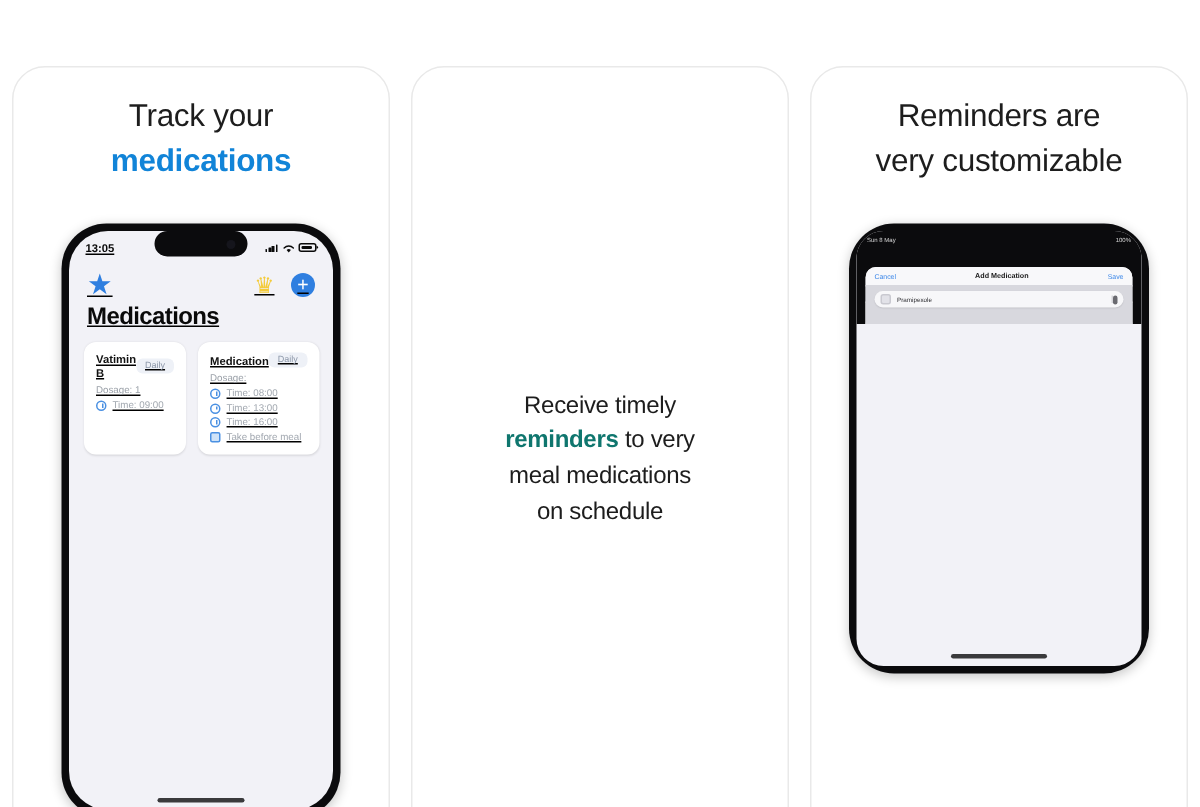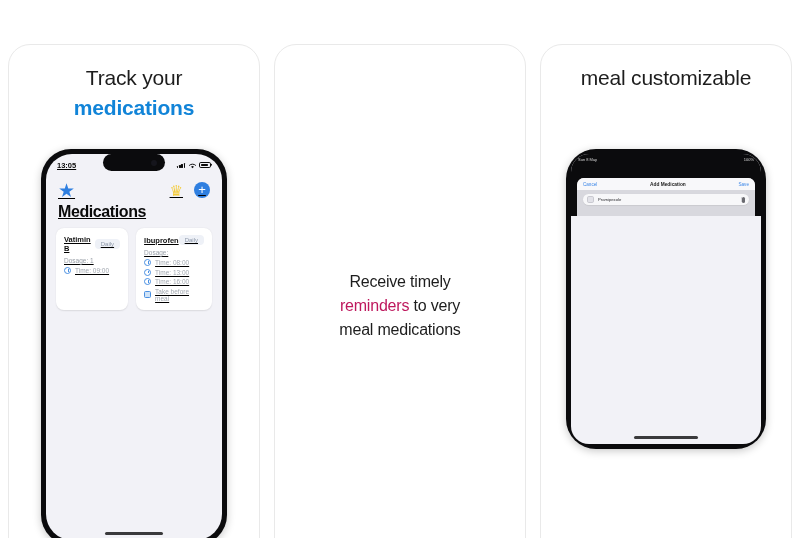--- a/index.html
+++ b/index.html
@@ -58,22 +58,22 @@
     text-align: center;
     padding: 0 16px;
   }
   .center-copy .ctext {
     font-size: 16px;
     line-height: 1.48;
     color: #1d1d1d;
     letter-spacing: -0.2px;
   }
   .center-copy .inline-accent {
-    color: #be185d;
-    font-weight: 400;
+    color: #0f766e;
+    font-weight: 700;
     text-align: center;
   }
 
   
   .phone-wrap {
     position: absolute;
     left: 50%;
     transform: translateX(-50%);
   }
   .phone {
@@ -391,21 +391,21 @@
               </div>
               <div class="med-dosage">Dosage: 1</div>
               <div class="med-row">
                 <span class="mini-clock"></span>
                 <span>Time: 09:00</span>
               </div>
             </div>
 
             <div class="med-card">
               <div class="med-top">
-                <span class="med-name">Ibuprofen</span>
+                <span class="med-name">Medication</span>
                 <span class="badge">Daily</span>
               </div>
               <div class="med-dosage">Dosage:</div>
               <div class="med-row">
                 <span class="mini-clock"></span>
                 <span>Time: 08:00</span>
               </div>
               <div class="med-row">
                 <span class="mini-clock"></span>
                 <span>Time: 13:00</span>
@@ -427,27 +427,29 @@
       </div>
     </div>
   </div>
 
   <div class="panel">
     <div class="center-copy">
       <div class="ctext">
         <span>Receive timely</span><br>
         <span class="inline-accent">reminders</span><span> to very</span><br>
         <span>meal medications</span><br>
+        <span>on schedule</span>
       </div>
     </div>
   </div>
 
   <div class="panel">
     <div class="headline">
-      <span class="hl-line">meal customizable</span>
+      <span class="hl-line">Reminders are</span>
+      <span class="hl-line">very customizable</span>
     </div>
 
     <div class="phone-wrap" id="phone-three-wrap">
       <div class="phone" id="phone-three">
         <div class="screen">
 
           <div class="f-status">
             <span>Sun 8 May</span>
             <span class="fs-right">
               <span>100%</span>

